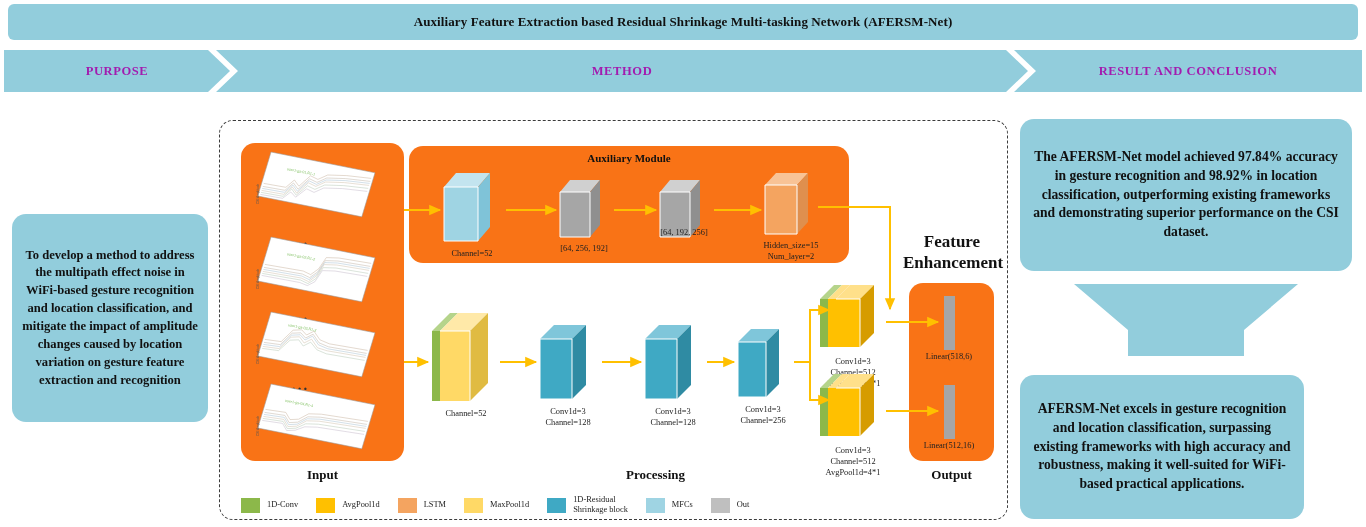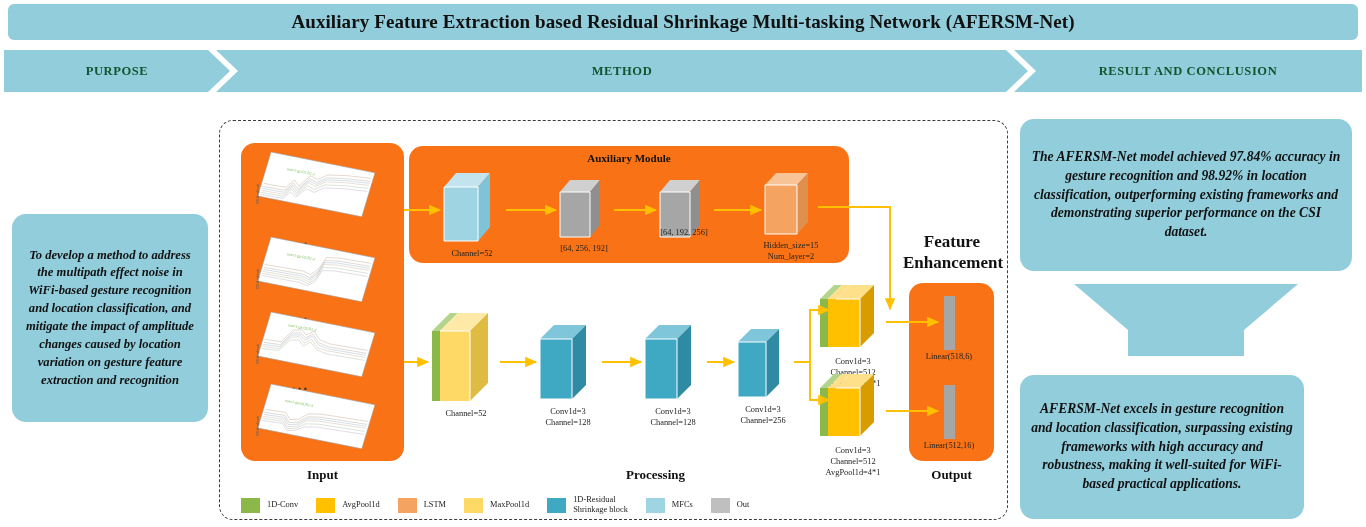--- a/index.html
+++ b/index.html
@@ -12,45 +12,45 @@
   }
   #root { position: relative; width: 1366px; height: 527px; }
 
   
   .title-banner {
     position: absolute; left: 8px; top: 4px; width: 1350px; height: 36px;
     background: #92cddc; border-radius: 6px;
     display: flex; align-items: center; justify-content: center;
   }
   .title-banner span {
-    font-weight: bold; font-size: 19px; color: #111; letter-spacing: .1px;
+    font-weight: bold; font-size: 13px; color: #111; letter-spacing: .1px;
   }
 
   
   .ribbon { position: absolute; left: 0px; top: 50px; width: 1366px; height: 42px; }
   .chev {
     position: absolute; top: 0; height: 42px; background: #92cddc;
     display: flex; align-items: center; justify-content: center;
-    font-weight: bold; font-size: 12.5px; color: #14532d;
+    font-weight: bold; font-size: 12.5px; color: #a21caf;
     letter-spacing: .6px;
   }
   .chev span { position: relative; z-index: 2; }
   .chev-1 { left: 4px; width: 226px;
     clip-path: polygon(0 0, 204px 0, 226px 50%, 204px 100%, 0 100%); }
   .chev-2 { left: 216px; width: 812px;
     clip-path: polygon(0 0, 790px 0, 812px 50%, 790px 100%, 0 100%, 22px 50%); }
   .chev-3 { left: 1014px; width: 348px;
     clip-path: polygon(0 0, 348px 0, 348px 100%, 0 100%, 22px 50%); }
 
   
   .infobox {
     position: absolute; background: #92cddc; border-radius: 14px;
     display: flex; align-items: center; justify-content: center;
     text-align: center; padding: 8px 10px;
-    font-weight: bold; color: #111; font-style: italic;
+    font-weight: bold; color: #111;
   }
   .purpose-box { left: 12px; top: 214px; width: 196px; height: 208px;
     font-size: 12.6px; line-height: 1.42; }
   .result-box-1 { left: 1020px; top: 119px; width: 332px; height: 152px;
     font-size: 13.6px; line-height: 1.37; }
   .result-box-2 { left: 1020px; top: 375px; width: 284px; height: 144px;
     font-size: 13.6px; line-height: 1.37; }
 
   .down-arrow {
     position: absolute; left: 1074px; top: 284px; width: 224px; height: 72px;

